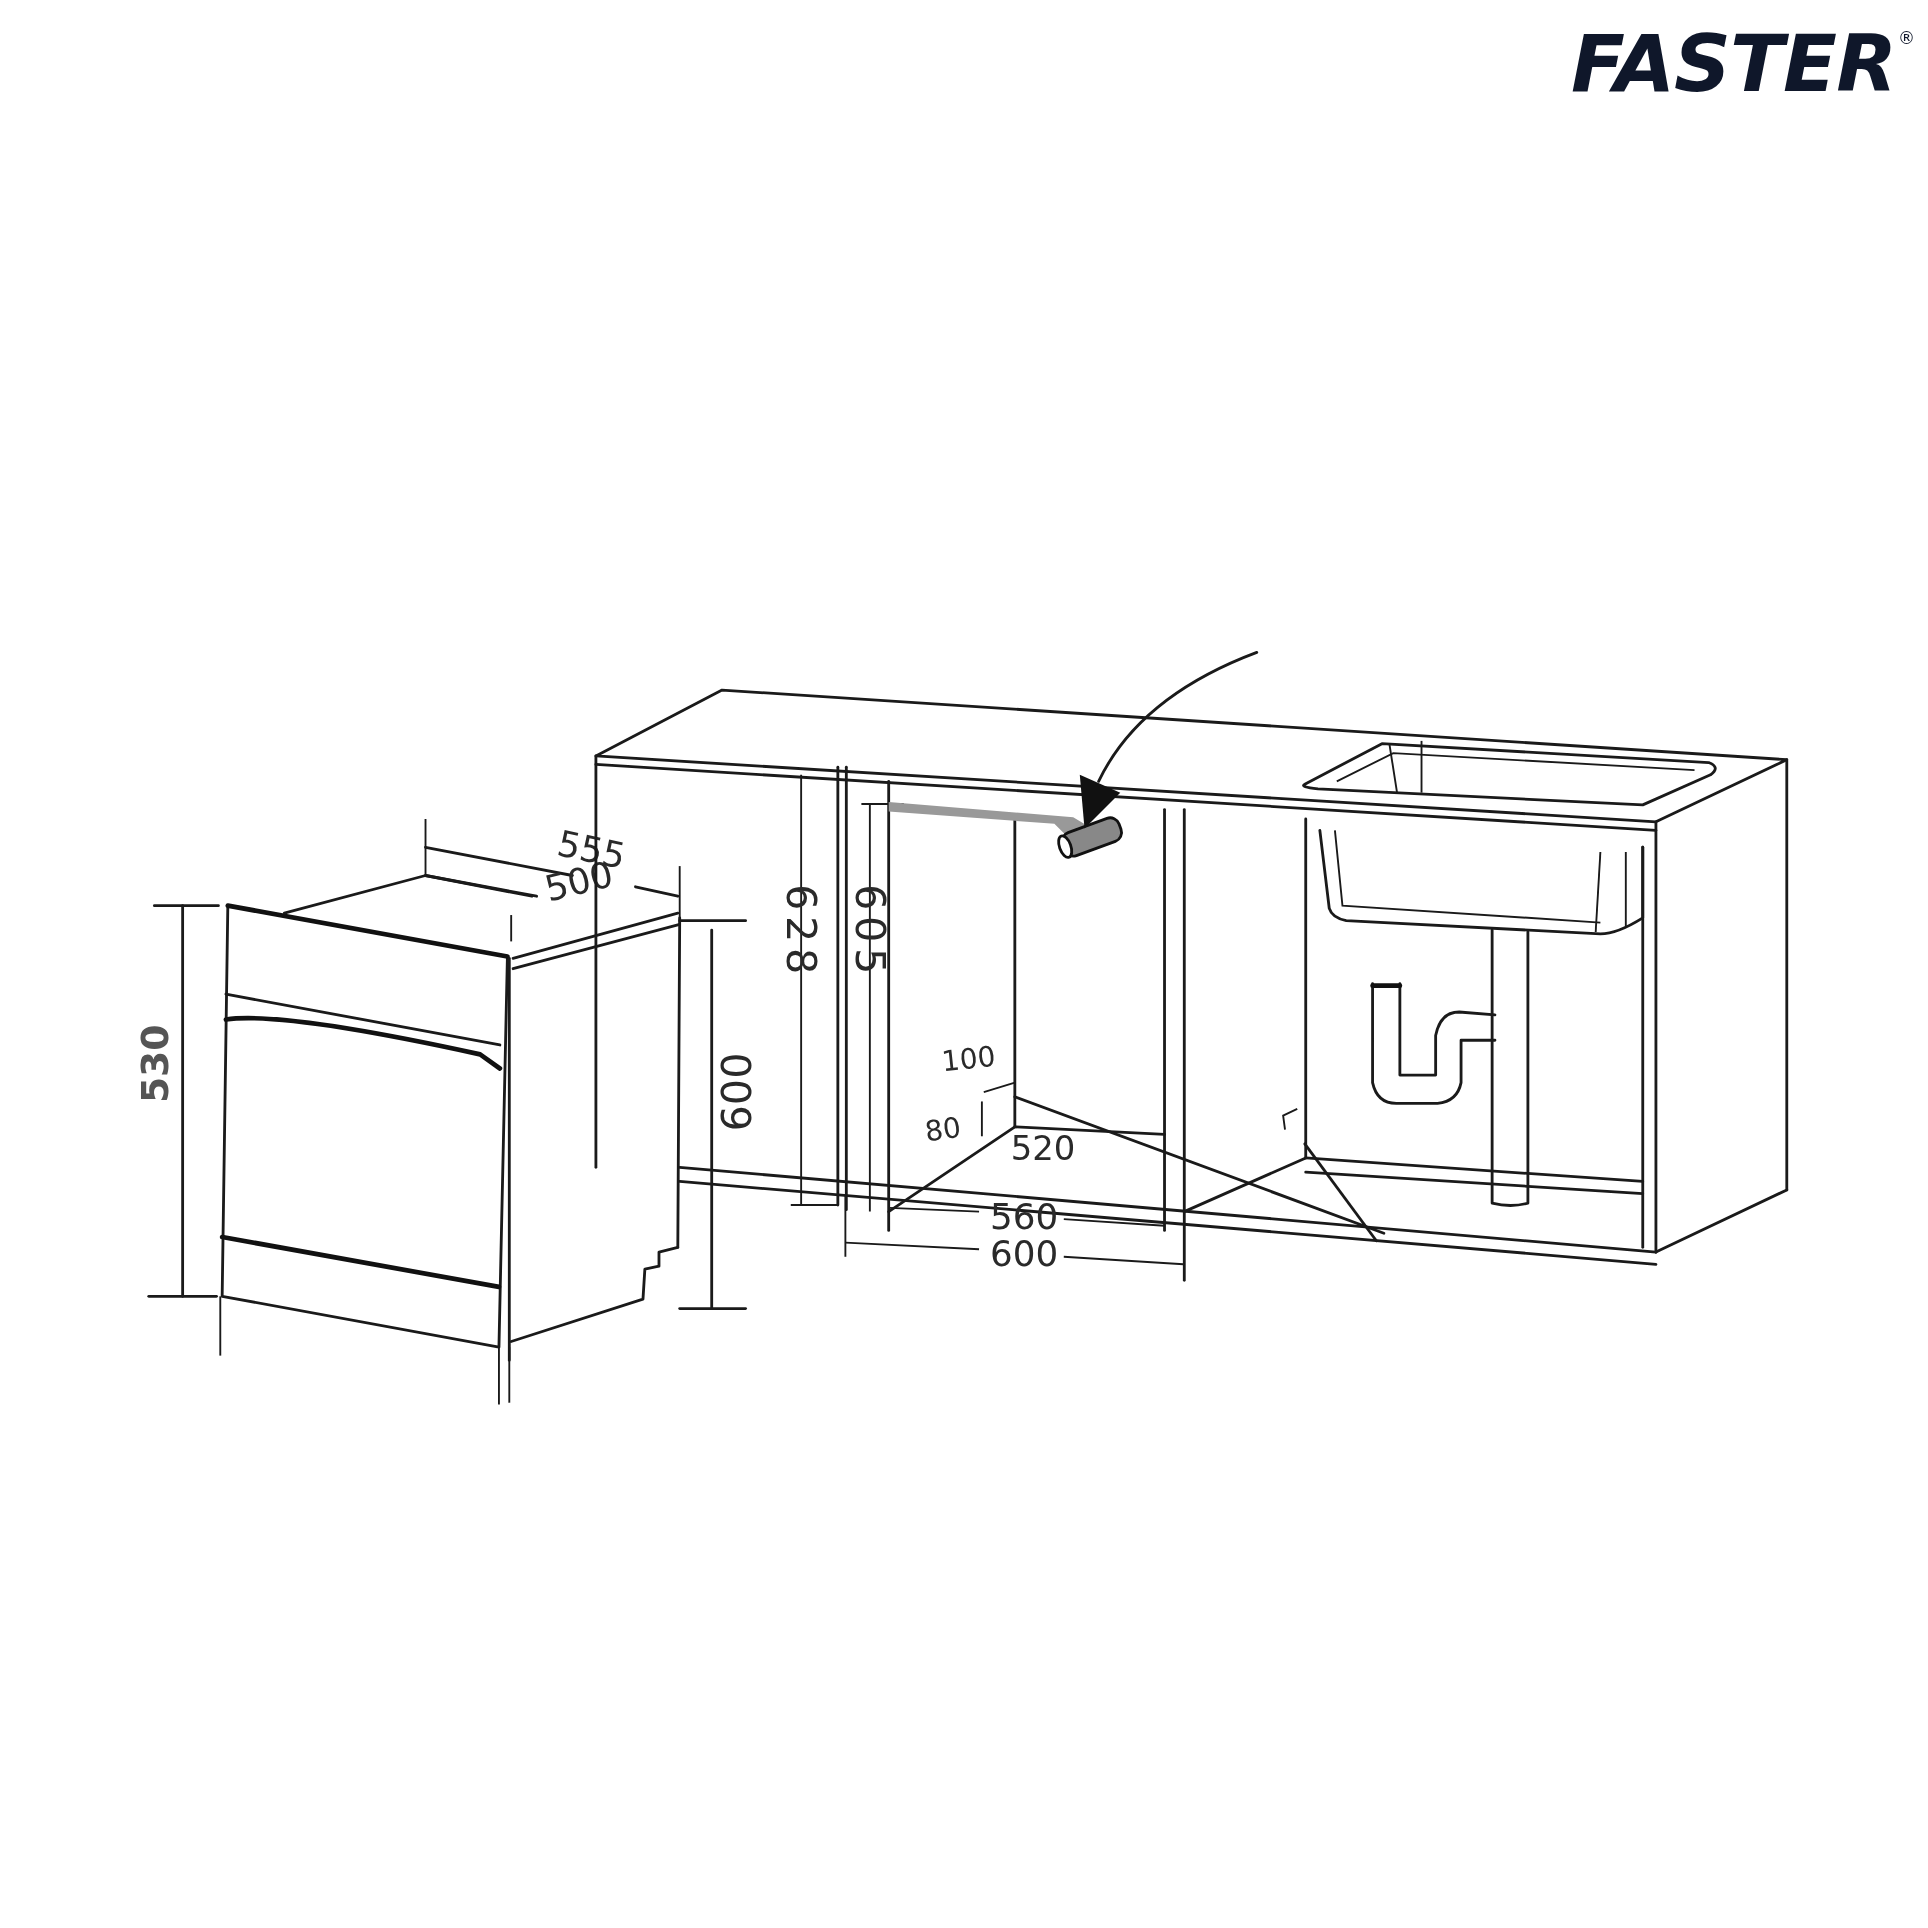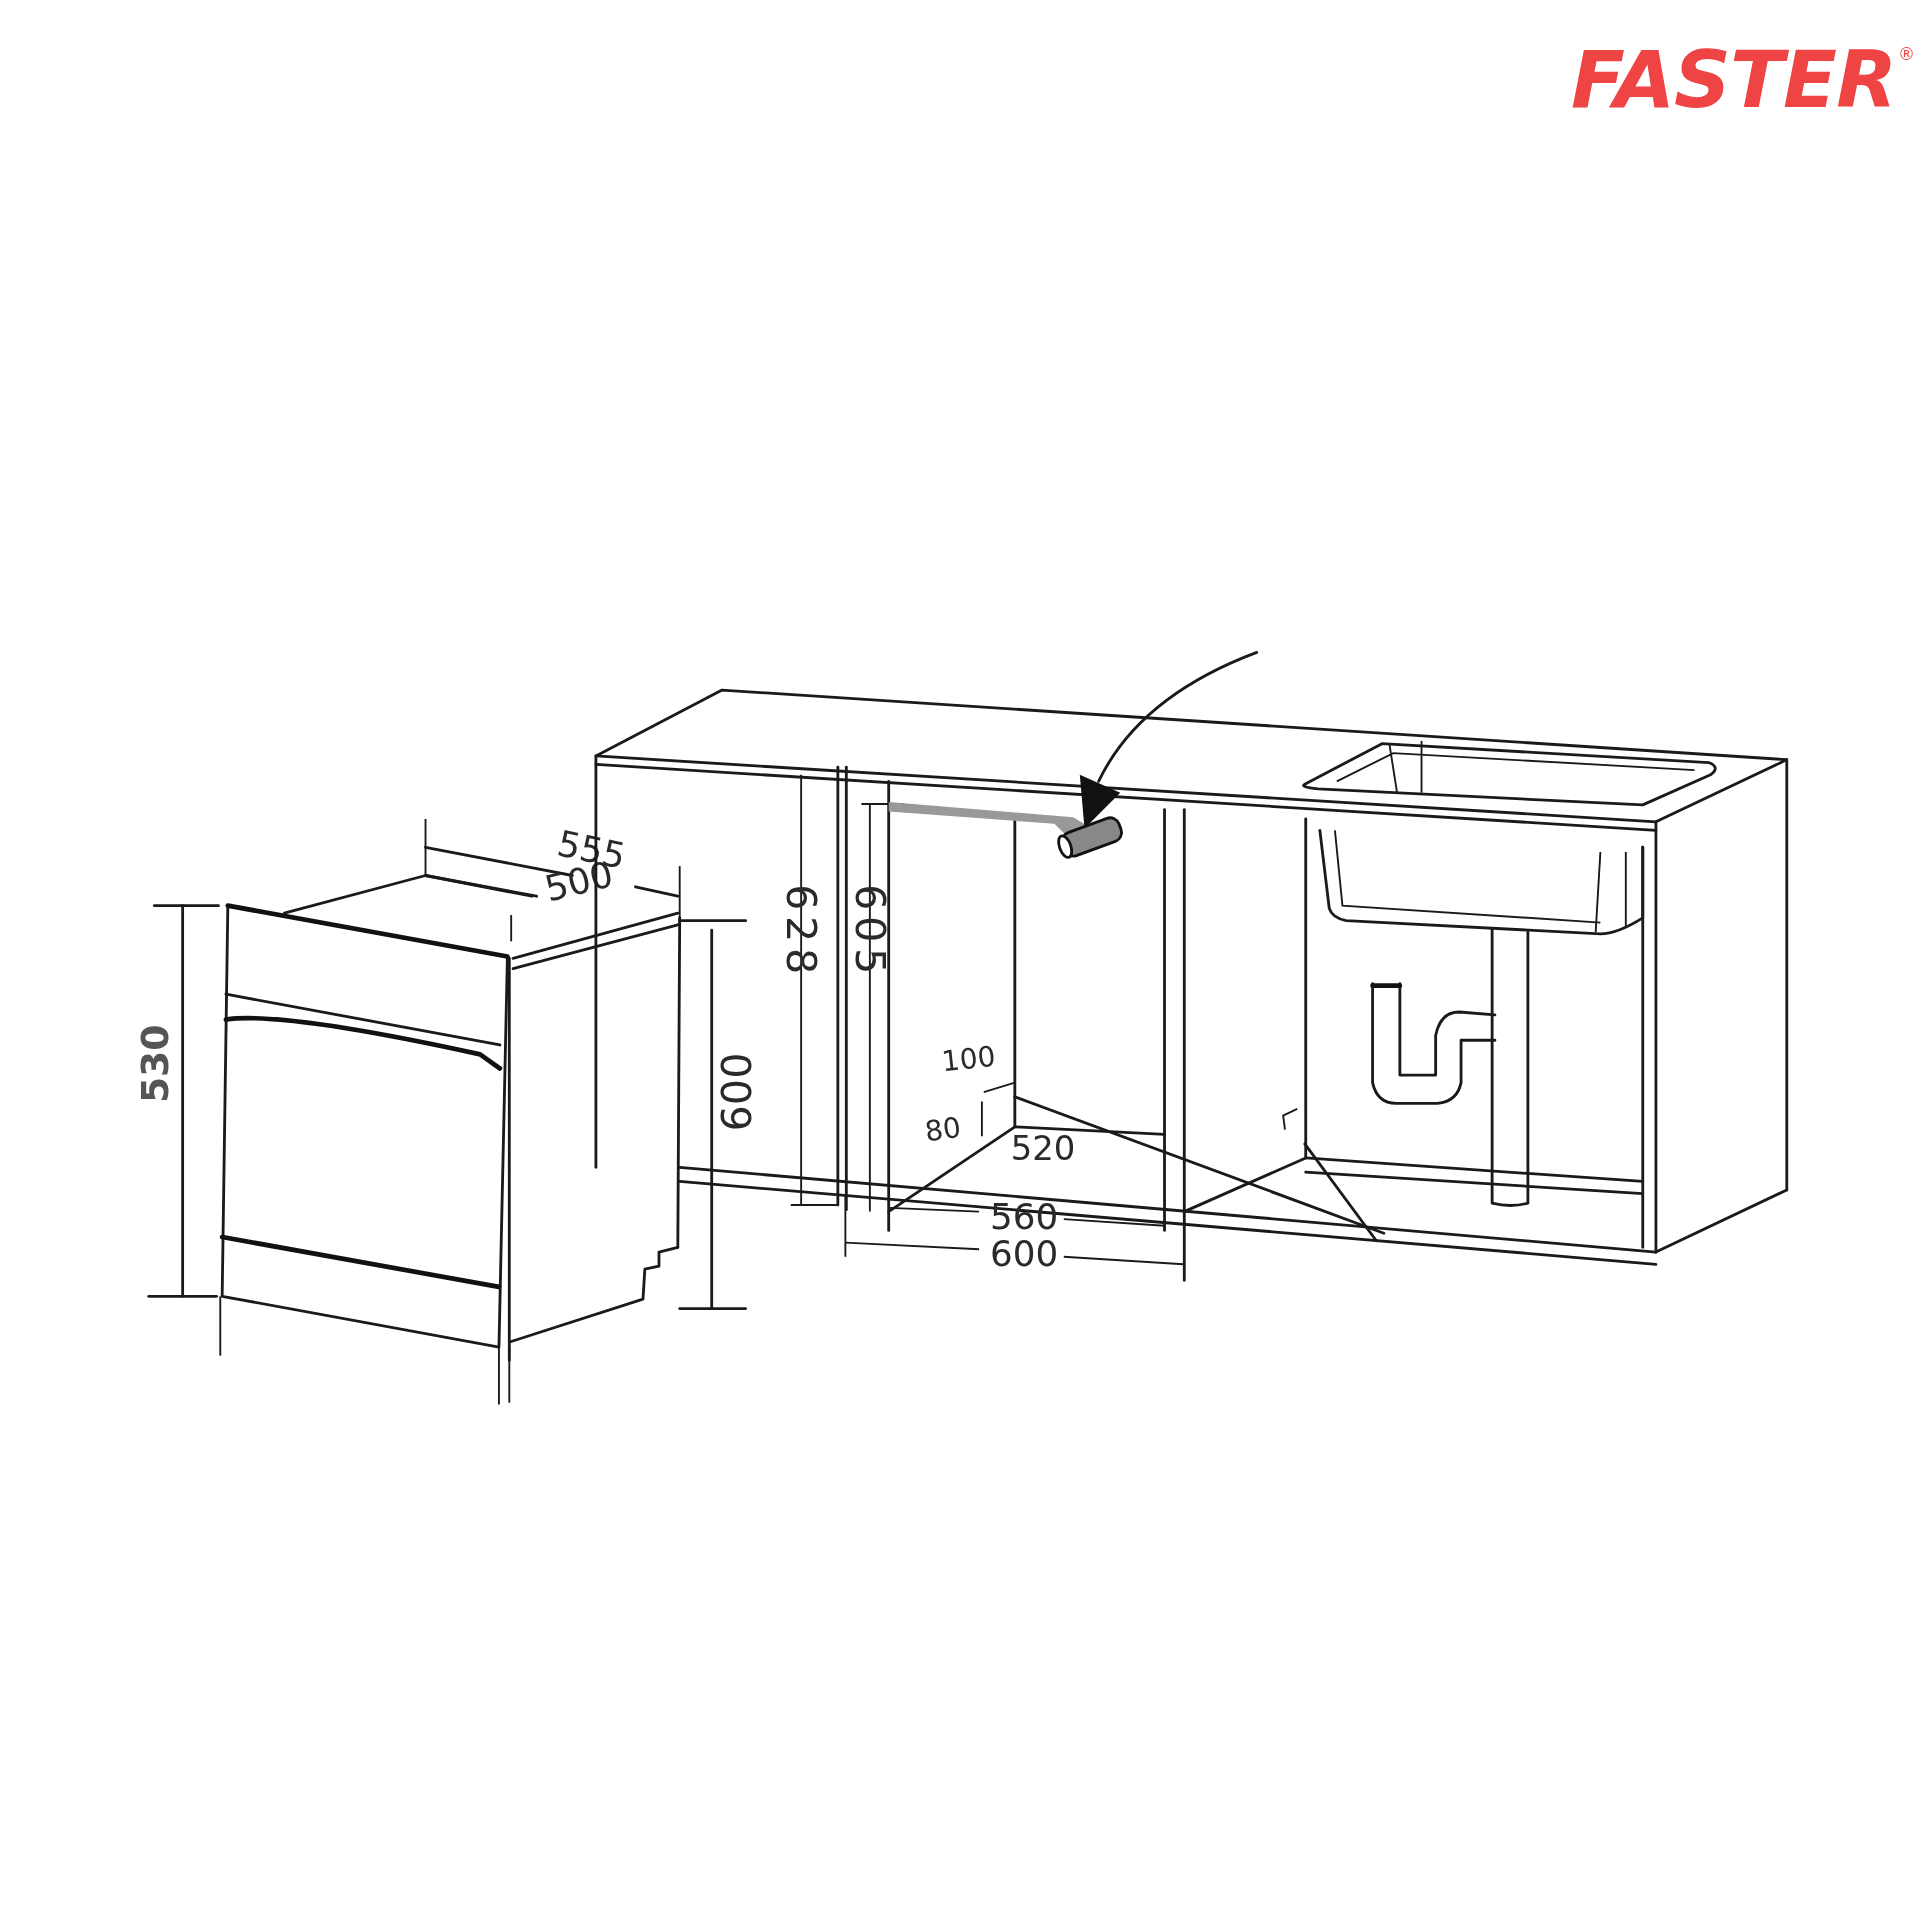--- a/index.html
+++ b/index.html
@@ -1,17 +1,17 @@
 <!DOCTYPE html>
 <html style="font-size:15px"><head>
 <meta charset="utf-8">
 <style>
   html, body { margin:0; padding:0; background:#ffffff; }
   body { width:1928px; height:1928px; position:relative; overflow:hidden; font-family:"DejaVu Sans", sans-serif; }
-  .logo { position:absolute; left:1571px; top:24.5px; font-family:"DejaVu Sans", sans-serif; font-weight:bold; font-style:italic; font-size:79px; letter-spacing:-0.9px; color:#ef4444; line-height:1;margin-top:16px; }
+  .logo { position:absolute; left:1571px; top:24.5px; font-family:"DejaVu Sans", sans-serif; font-weight:bold; font-style:italic; font-size:79px; letter-spacing:-0.9px; color:#0f172a; line-height:1; }
   .logo sup { font-size:17px; font-style:normal; font-weight:normal; vertical-align:top; position:relative; top:5.6px; margin-left:1.9px; }
   svg { position:absolute; left:0; top:0; }
   .ln { stroke:#1a1a1a; stroke-width:3; fill:none; stroke-linecap:round; stroke-linejoin:round; }
   .thin { stroke:#1a1a1a; stroke-width:2; fill:none; }
   .thick { stroke:#111; stroke-width:5; fill:none; stroke-linecap:round; }
   .dim { font-family:"DejaVu Sans", sans-serif; fill:#2a2a2a; }
   .dimbold { font-family:"DejaVu Sans", sans-serif; font-weight:bold; fill:#555; }
 </style>
 </head>
 <body>

